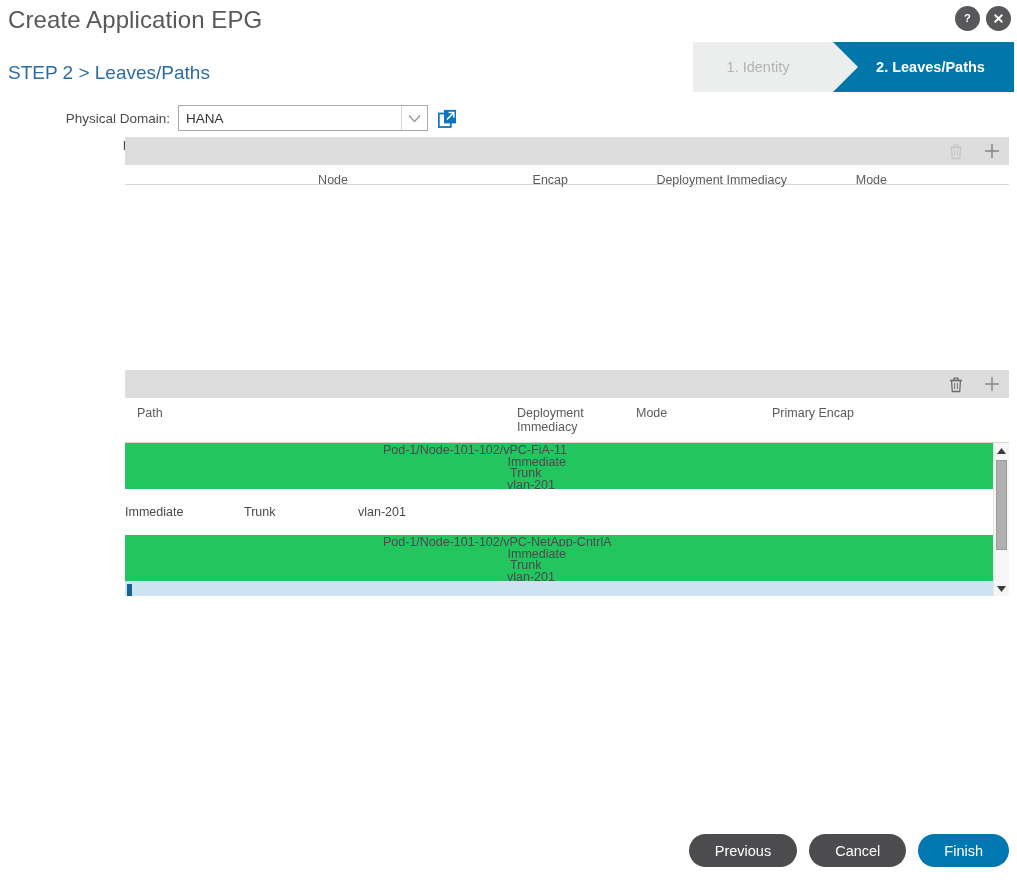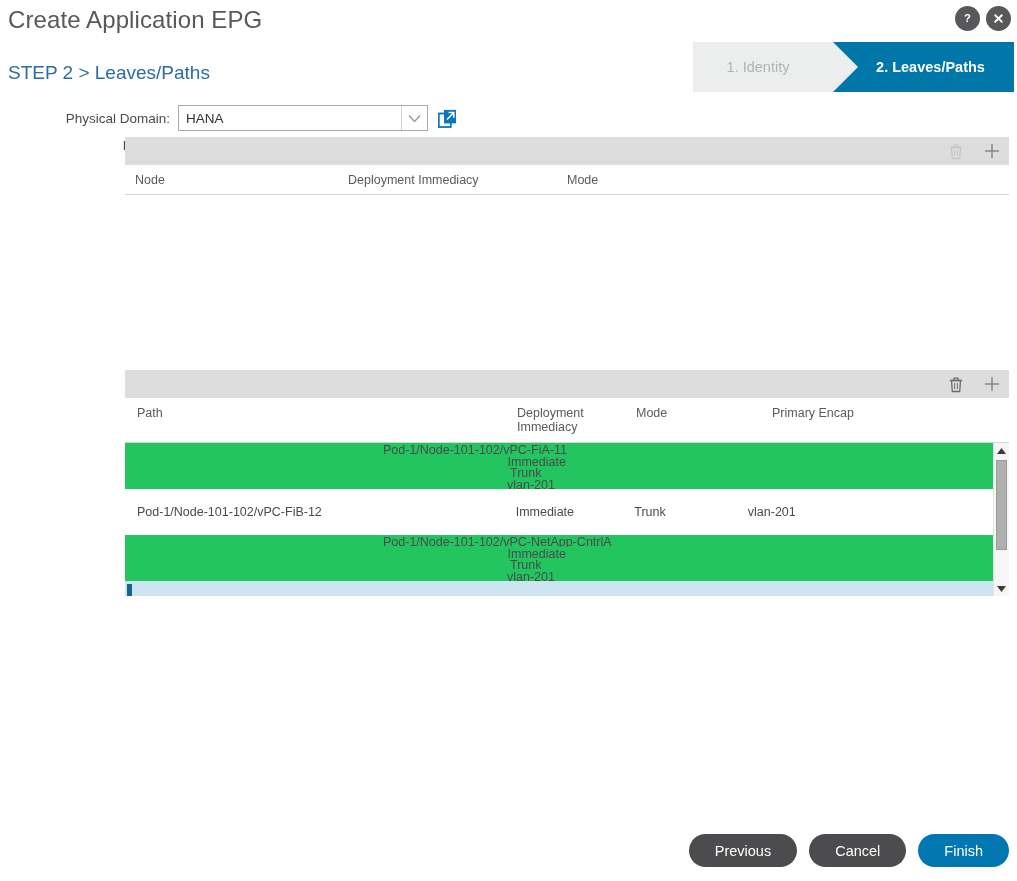--- a/index.html
+++ b/index.html
@@ -189,21 +189,21 @@
     border-bottom: 1px solid #d6d6d6;
     font-size: 12.5px;
     color: #5a5a5f;
     background: #ffffff;
   }
   .tbl-head .cell { padding-top: 8px; padding-bottom: 8px; }
   .cell { font-size: 12.5px; }
 
   
   #leaves-table { top: 137px; }
-  #leaves-table .tbl-head { height: 30px; }
+  #leaves-table .tbl-head { height: 20px; text-align: right; }
   .lv-c0 { width: 223px; padding-left: 10px; }
   .lv-c1 { width: 220px; }
   .lv-c2 { width: 219px; }
   .lv-c3 { width: 100px; }
 
   
   #paths-table { top: 370px; }
   .pt-head { height: 45px; align-items: flex-start; }
   .pt-c0 { width: 392px; padding-left: 12px; }
   .pt-c1 { width: 119px; }
@@ -365,20 +365,21 @@
     </div>
     <div class="tool-ico">
       <svg width="16" height="16" viewBox="0 0 16 16">
         <line x1="8" y1="1" x2="8" y2="15" stroke="#868686" stroke-width="1.5"></line>
         <line x1="1" y1="8" x2="15" y2="8" stroke="#868686" stroke-width="1.5"></line>
       </svg>
     </div>
   </div>
   <div class="tbl-head">
     <div class="cell lv-c0">Node</div>
+    <div class="cell lv-c1">Encap</div>
     <div class="cell lv-c2">Deployment Immediacy</div>
     <div class="cell lv-c3">Mode</div>
   </div>
   <div style="height:0;"></div>
 </div>
 
 <div class="tbl-label" style="left:0; top:371px;">Paths:</div>
 <div class="tbl" id="paths-table">
   <div class="tbl-toolbar">
     <div class="tool-ico">
@@ -407,21 +408,20 @@
   <div class="scroll-area">
     <div id="paths-rows">
         <div class="row alt">
           <div class="cell pt-c0">Pod-1/Node-101-102/vPC-FiA-11</div>
           <div class="cell pt-c1">Immediate</div>
           <div class="cell pt-c2">Trunk</div>
           <div class="cell pt-c3">vlan-201</div>
           <div class="cell pt-c4"></div>
         </div>
         <div class="row plain">
-          <div class="cell pt-c0">Pod-1/Node-101-102/vPC-FiB-12</div>
           <div class="cell pt-c1">Immediate</div>
           <div class="cell pt-c2">Trunk</div>
           <div class="cell pt-c3">vlan-201</div>
           <div class="cell pt-c4"></div>
         </div>
         <div class="row alt">
           <div class="cell pt-c0">Pod-1/Node-101-102/vPC-NetApp-CntrlA</div>
           <div class="cell pt-c1">Immediate</div>
           <div class="cell pt-c2">Trunk</div>
           <div class="cell pt-c3">vlan-201</div>

